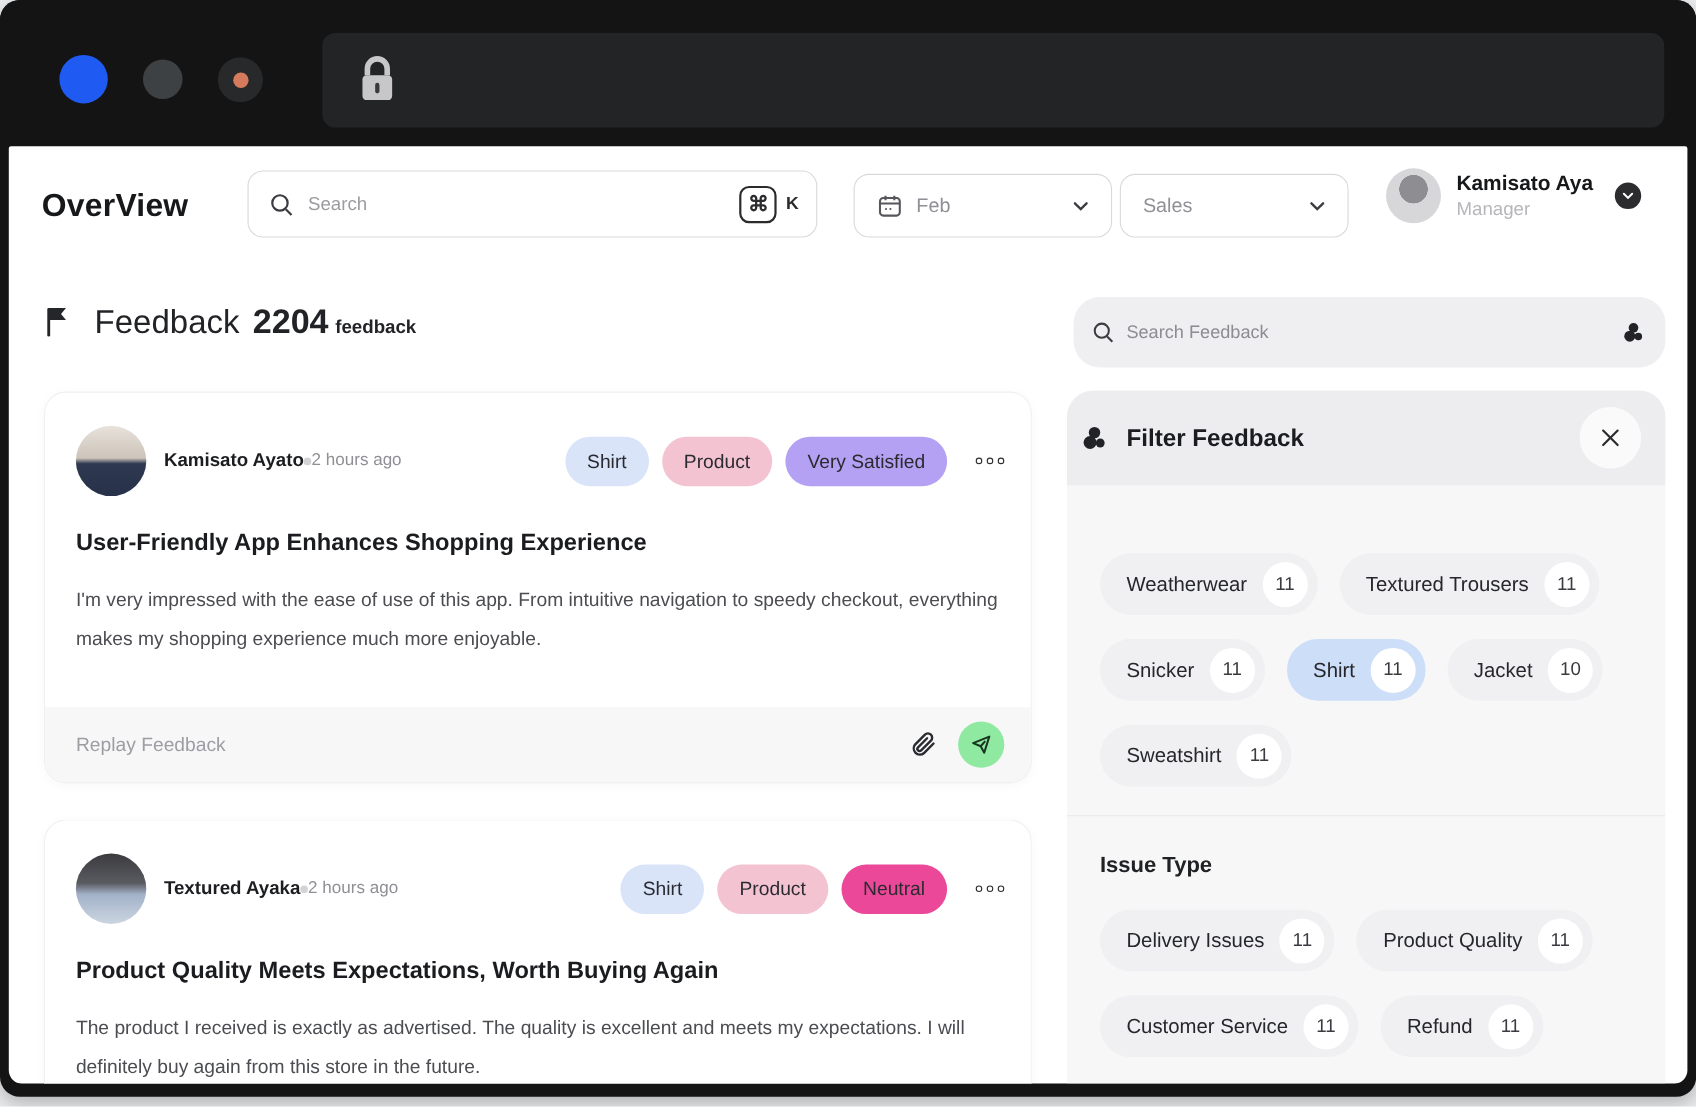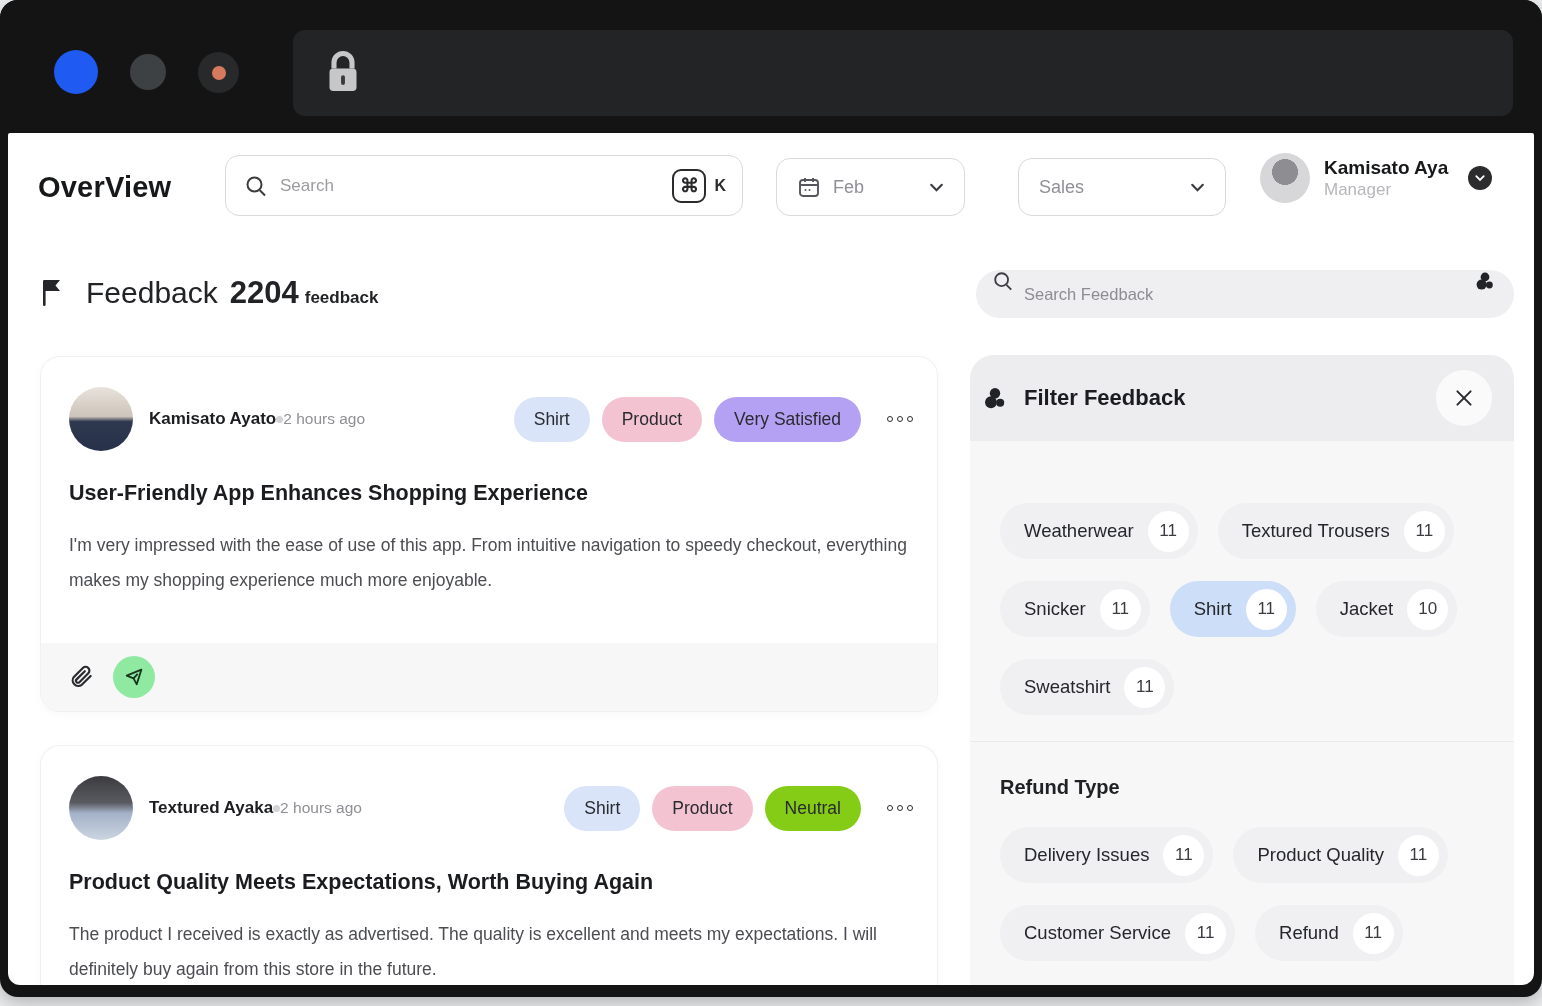--- a/index.html
+++ b/index.html
@@ -47,21 +47,21 @@
   .kbd-wrap { display:flex; align-items:center; gap:8px; }
   .kbd-cmd {
     width:34px; height:34px; border:2px solid #2b2b2e; border-radius:9px;
     display:flex; align-items:center; justify-content:center; font-size:19px; color:#2b2b2e; font-weight:600;
   }
   .kbd-k { font-size:16px; font-weight:700; color:#2b2b2e; }
   .select-box {
     position:absolute; top:25px; height:58px; border:1px solid #d9d9dc; border-radius:14px; background:#fff;
     display:flex; align-items:center; padding:0 20px; gap:12px;
   }
-  .sel-feb { left:768px; width:189px; }
+  .sel-feb { left:768px; width:235px; }
   .sel-sales { left:1010px; width:208px; }
   .select-label { font-size:18px; color:#8f8f96; flex:1; }
   .chev { width:16px; height:16px; }
   .profile { position:absolute; left:1252px; top:20px; display:flex; align-items:center; gap:14px; }
   .avatar-sm { width:50px; height:50px; border-radius:50%; background:radial-gradient(circle at 50% 38%, #8d8d92 0 32%, #d7d7da 33%); }
   .profile-name { font-size:19px; font-weight:700; color:#17181a; line-height:1.3; }
   .profile-role { font-size:17px; color:#b6b6bb; }
   .profile-chev {
     width:24px; height:24px; border-radius:50%; background:#2c2c2e; color:#fff;
     display:flex; align-items:center; justify-content:center; margin-left:6px;
@@ -86,38 +86,38 @@
   .avatar-m2 { background:linear-gradient(180deg,#3b3b3f 0%, #5a5b61 42%, #a3b2c9 58%, #ccd5e1 100%); }
   .author-wrap { display:flex; align-items:center; margin-left:16px; }
   .author { font-size:17px; font-weight:700; color:#1c1d20; }
   .meta-dot { width:7px; height:7px; border-radius:50%; background:#d3d3d6; }
   .timestamp { font-size:15.5px; color:#8f8f95; }
   .tags { margin-left:auto; display:flex; align-items:center; gap:12px; }
   .tag { height:45px; border-radius:23px; display:flex; align-items:center; padding:0 20px; font-size:17.5px; color:#2a2b30; }
   .tag-blue    { background:#d9e4f9; }
   .tag-pink    { background:#f4c3d2; }
   .tag-purple  { background:#b5a1f3; }
-  .tag-magenta { background:#84cc16; }
+  .tag-magenta { background:#ec4899; }
   .kebab { display:flex; gap:4px; margin-left:14px; }
   .kebab i { width:6px; height:6px; border:1.8px solid #2d2d30; border-radius:50%; display:block; }
   .card-title { padding:30px 28px 0 28px; font-size:21.5px; font-weight:700; color:#1b1c1f; }
   .card-body { padding:22px 28px 0 28px; font-size:17.5px; color:#4c4d52; line-height:35px; }
   .card-foot {
     position:absolute; left:0; right:0; bottom:0; height:68px; background:#f7f7f8;
     display:flex; align-items:center; padding:0 24px 0 28px;
   }
   .reply-input::placeholder { color:#9d9da3; }
   .reply-input { font-size:17.5px; }
   .foot-icons { display:flex; align-items:center; gap:18px; }
   .send-btn { width:42px; height:42px; border-radius:50%; background:#8fe9a1; display:flex; align-items:center; justify-content:center; }
   
   .sidebar { position:absolute; left:962px; top:0; width:544px; height:100%; }
   .side-search {
-    position:absolute; left:6px; top:137px; right:0; height:48px;
-    background:#efeff1; border-radius:24px; display:flex; padding:0 18px 0 16px; gap:10px;
+    position:absolute; left:6px; top:137px; right:0; height:64px;
+    background:#efeff1; border-radius:24px; display:flex; align-items:center; padding:0 18px 0 16px; gap:10px;
   }
   .side-search input { font-size:16.5px; }
   .side-search input::placeholder { color:#8c8c92; }
   .filter-panel {
     position:absolute; left:0; top:222px; right:0; bottom:0;
     background:#f7f7f8; border-radius:24px 24px 0 0; overflow:hidden;
   }
   .filter-head {
     height:86px; background:#ededef; display:flex; align-items:center; padding:0 22px 0 12px; gap:16px;
   }
@@ -250,20 +250,21 @@
           <span class="kebab">
               <i></i>
               <i></i>
               <i></i>
             </span>
         </span>
       </div>
       <div class="card-title">User-Friendly App Enhances Shopping Experience</div>
       <div class="card-body">I'm very impressed with the ease of use of this app. From intuitive navigation to speedy checkout, everything makes my shopping experience much more enjoyable.</div>
       <div class="card-foot">
+        <input class="reply-input" placeholder="Replay Feedback" style="">
         <span class="foot-icons">
           <span>
             <svg width="26" height="26" viewBox="0 0 24 24" fill="none" stroke="#2a2b2e" stroke-width="2" stroke-linecap="round">
               <path d="M20 11 l-8.2 8.2 a5.2 5.2 0 0 1-7.3-7.3 L12.8 3.6 a3.5 3.5 0 0 1 5 5 L9.6 16.8 a1.8 1.8 0 0 1-2.6-2.6 L14.6 6.6"></path>
             </svg>
           </span>
           <span class="send-btn">
             <svg width="22" height="22" viewBox="0 0 24 24" fill="none" stroke="#17351f" stroke-width="2" stroke-linejoin="round">
               <path d="M4 10.5 L20 4 L15 20 L11.5 13.5 Z"></path>
                 <line x1="11.5" y1="13.5" x2="16" y2="8.5"></line>
@@ -358,21 +359,21 @@
               <span class="chip-count">10</span>
             </span>
             <span class="chip">
               <span class="chip-label">Sweatshirt</span>
               <span class="chip-count">11</span>
             </span>
           </div>
         </div>
 
         <div class="filter-section">
-          <div class="section-title">Refund Type</div>
+          <div class="section-title">Issue Type</div>
           <div class="chips">
             <span class="chip">
               <span class="chip-label">Delivery Issues</span>
               <span class="chip-count">11</span>
             </span>
             <span class="chip">
               <span class="chip-label">Product Quality</span>
               <span class="chip-count">11</span>
             </span>
             <span class="chip">

